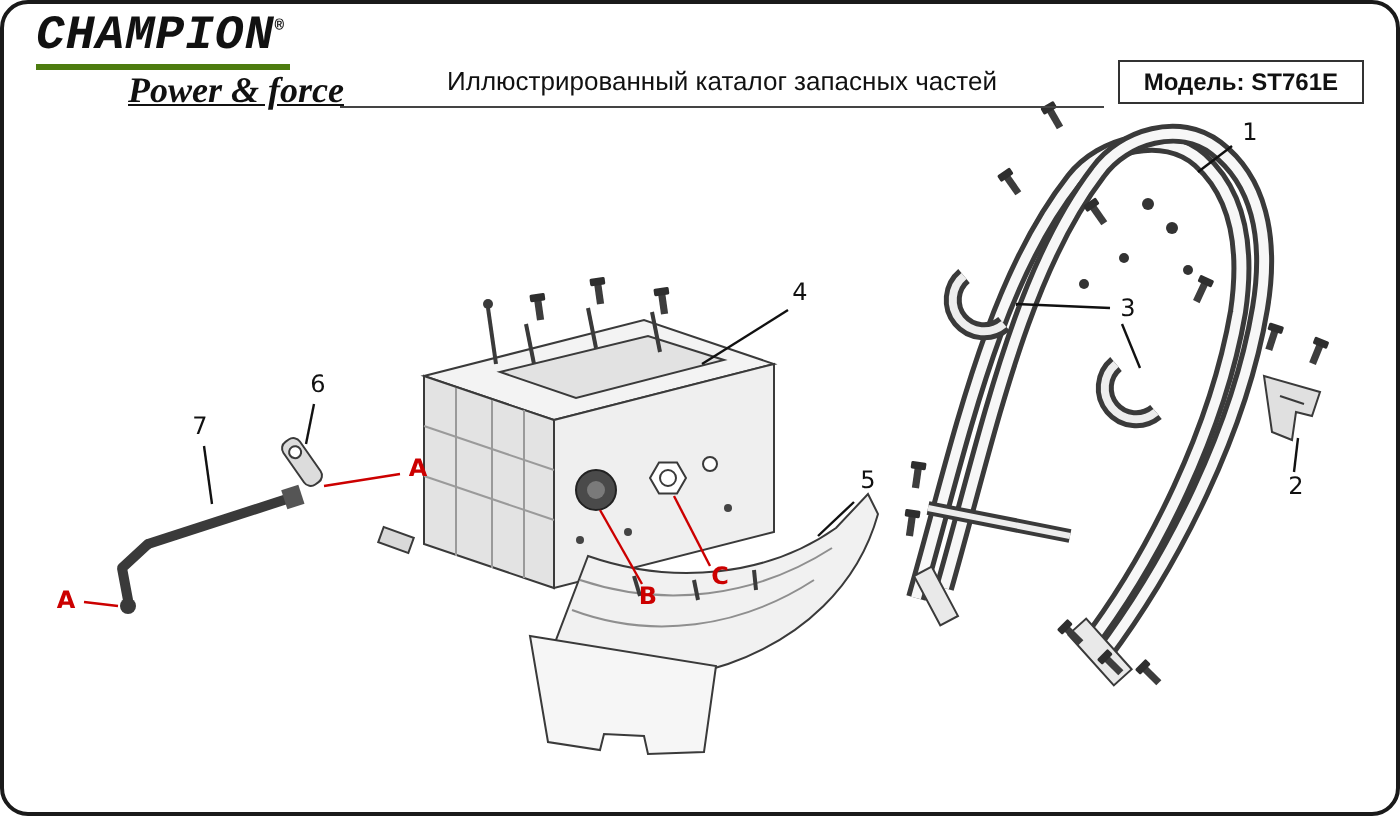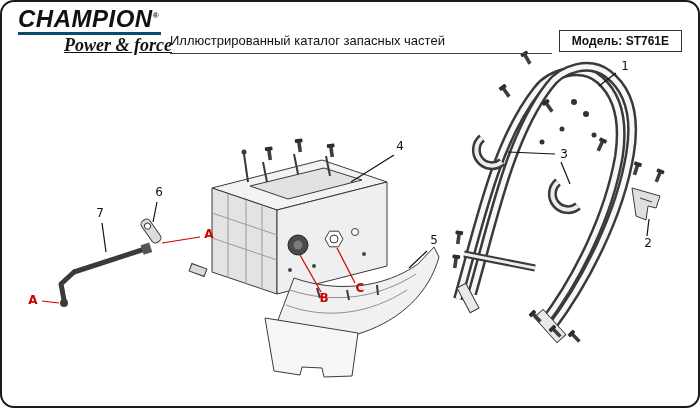--- a/index.html
+++ b/index.html
@@ -3,30 +3,30 @@
 <meta charset="utf-8">
 <style>
   html,body{margin:0;padding:0;background:#ffffff;}
   .page{
     position:relative;width:700px;height:408px;box-sizing:border-box;
     background:#ffffff;border:2px solid #1a1a1a;border-radius:14px;overflow:hidden;
     font-family:"Liberation Sans",sans-serif;color:#111;
   }
   .logo{position:absolute;left:16px;top:5px;width:160px;}
   .brand{
-    display:inline-block;font-family:Liberation Sans, sans-serif;font-style:italic;font-weight:bold;
-    font-size:24px;letter-spacing:.5px;border-bottom:3px solid #0c4a6e;padding:0 2px 1px 0;line-height:1;
+    display:inline-block;font-family:Liberation Mono, monospace;font-style:italic;font-weight:bold;
+    font-size:24px;letter-spacing:.5px;border-bottom:3px solid #4d7c0f;padding:0 2px 1px 0;line-height:1;
   }
   .brand .reg{font-size:8px;font-style:normal;vertical-align:super;}
   .tagline{
     font-family:"Liberation Serif",serif;font-style:italic;font-weight:bold;
     font-size:18px;text-align:right;padding-right:6px;margin-top:1px;line-height:1;text-decoration:underline;
   }
   .title{
-    position:absolute;left:168px;top:31px;width:382px;text-align:left;
+    position:absolute;left:168px;top:31px;width:382px;text-align:center;
     font-size:13px;border-bottom:1px solid #444;padding-bottom:5px;
   }
   .model-badge{
     position:absolute;right:16px;top:28px;border:1.5px solid #333;
     padding:3px 12px;font-size:12px;font-weight:bold;background:#fff;margin-left:16px;
   }
   svg{position:absolute;left:0;top:0;width:700px;height:408px;}
   .callout{font:12px "DejaVu Sans",sans-serif;text-anchor:middle;}
   .callout.bold{font-weight:bold;}
 </style>

